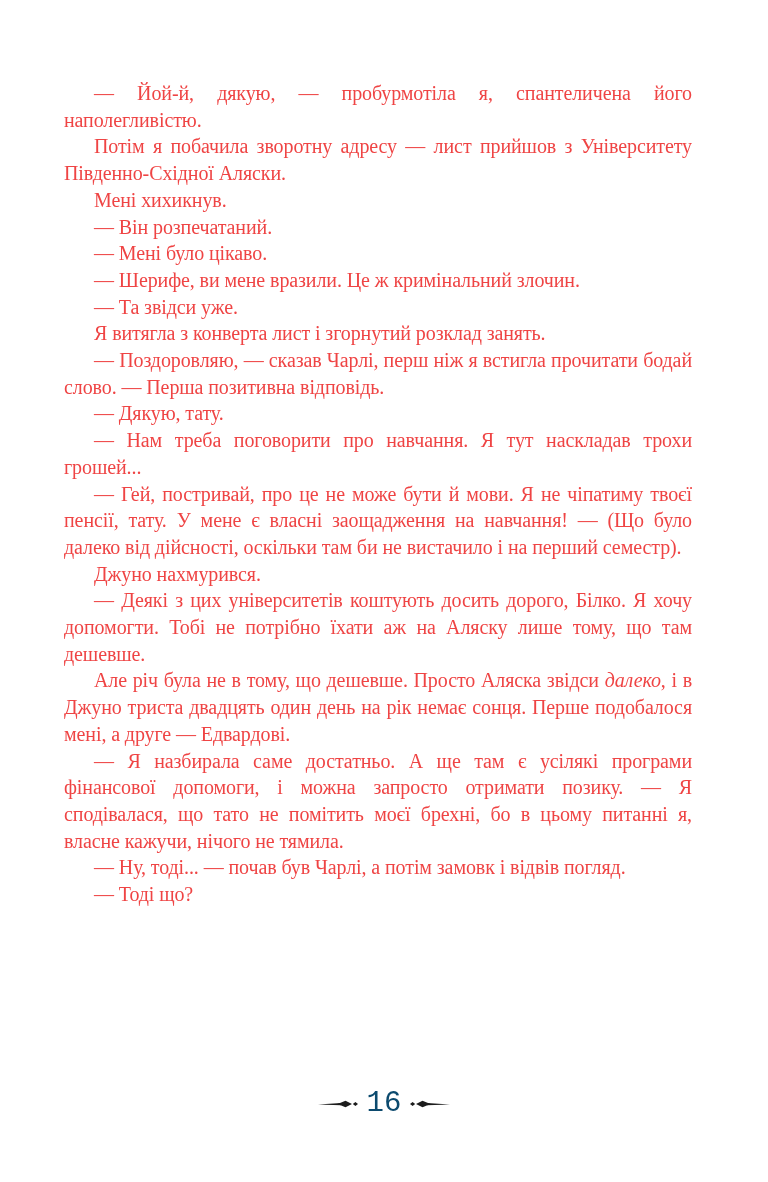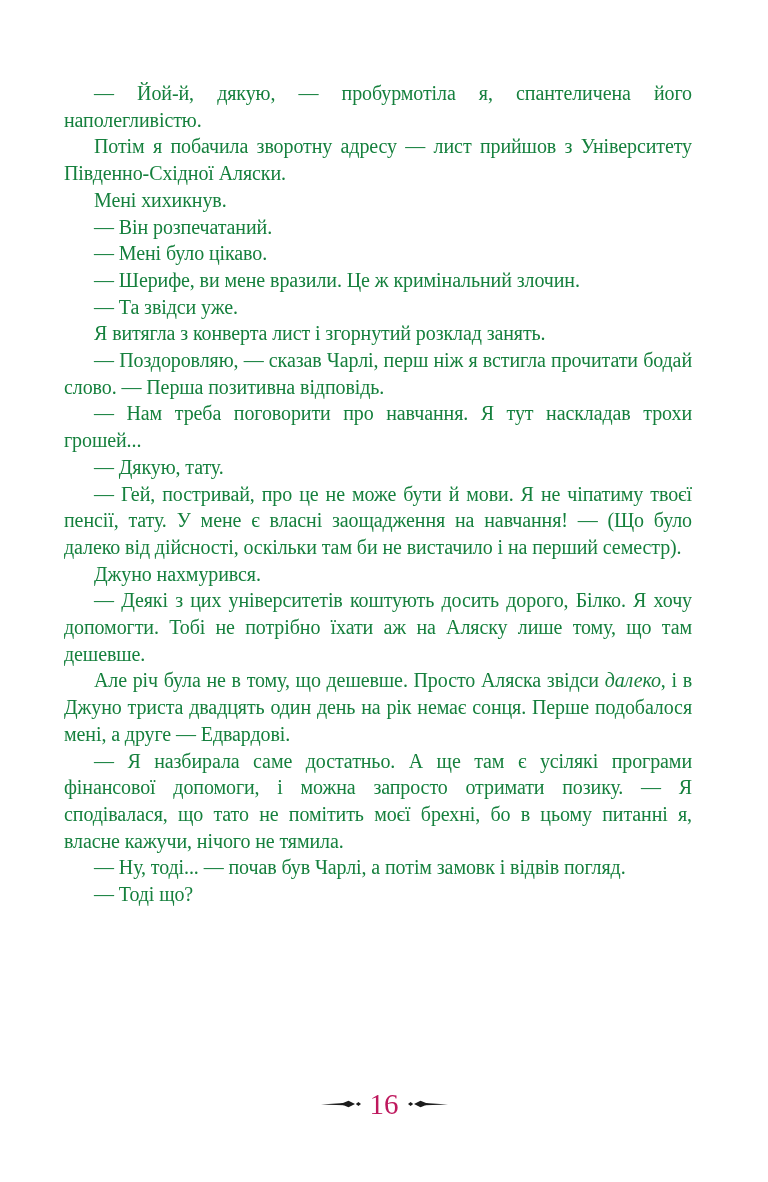--- a/index.html
+++ b/index.html
@@ -44,51 +44,51 @@
     top: 1088px;
     width: 768px;
     display: flex;
     justify-content: center;
     align-items: center;
     gap: 9px;
   }
   .page-number {
     font-size: 29px;
     line-height: 32px;
-    color: #be185d;
-    font-family: Liberation Serif, serif;
+    color: #0c4a6e;
+    font-family: Liberation Mono, monospace;
   }
   .ornament {
     display: inline-flex;
     align-items: center;
   }
   .ornament svg {
     display: block;
   }
   .ornament.flip svg {
     transform: scaleX(-1);
   }
 </style>
 </head>
 <body style="background: rgb(255, 255, 255);">
 
 <div class="page">
 
-  <div class="text-block" style="color: #15803d;">
+  <div class="text-block" style="color: #ef4444;">
       <p class="para"><span>— Йой-й, дякую, — пробурмотіла я, спантеличена його наполегливістю.</span></p>
       <p class="para"><span>Потім я побачила зворотну адресу — лист прийшов з Університету Південно-Східної Аляски.</span></p>
       <p class="para"><span>Мені хихикнув.</span></p>
       <p class="para"><span>— Він розпечатаний.</span></p>
       <p class="para"><span>— Мені було цікаво.</span></p>
       <p class="para"><span>— Шерифе, ви мене вразили. Це ж кримінальний злочин.</span></p>
       <p class="para"><span>— Та звідси уже.</span></p>
       <p class="para"><span>Я витягла з конверта лист і згорнутий розклад занять.</span></p>
       <p class="para"><span>— Поздоровляю, — сказав Чарлі, перш ніж я встигла прочитати бодай слово. — Перша позитивна відповідь.</span></p>
+      <p class="para"><span>— Дякую, тату.</span></p>
       <p class="para"><span>— Нам треба поговорити про навчання. Я тут наскладав трохи грошей...</span></p>
-      <p class="para"><span>— Дякую, тату.</span></p>
       <p class="para"><span>— Гей, постривай, про це не може бути й мови. Я не чіпатиму твоєї пенсії, тату. У мене є власні заощадження на навчання! — (Що було далеко від дійсності, оскільки там би не вистачило і на перший семестр).</span></p>
       <p class="para"><span>Джуно нахмурився.</span></p>
       <p class="para"><span>— Деякі з цих університетів коштують досить дорого, Білко. Я хочу допомогти. Тобі не потрібно їхати аж на Аляску лише тому, що там дешевше.</span></p>
       <p class="para"><span>Але річ була не в тому, що дешевше. Просто Аляска звідси </span><span class="italic">далеко</span><span>, і в Джуно триста двадцять один день на рік немає сонця. Перше подобалося мені, а друге — Едвардові.</span></p>
       <p class="para"><span>— Я назбирала саме достатньо. А ще там є усілякі програми фінансової допомоги, і можна запросто отримати позику. — Я сподівалася, що тато не помітить моєї брехні, бо в цьому питанні я, власне кажучи, нічого не тямила.</span></p>
       <p class="para"><span>— Ну, тоді... — почав був Чарлі, а потім замовк і відвів погляд.</span></p>
       <p class="para"><span>— Тоді що?</span></p>
     </div>
 
   <div class="footer">

